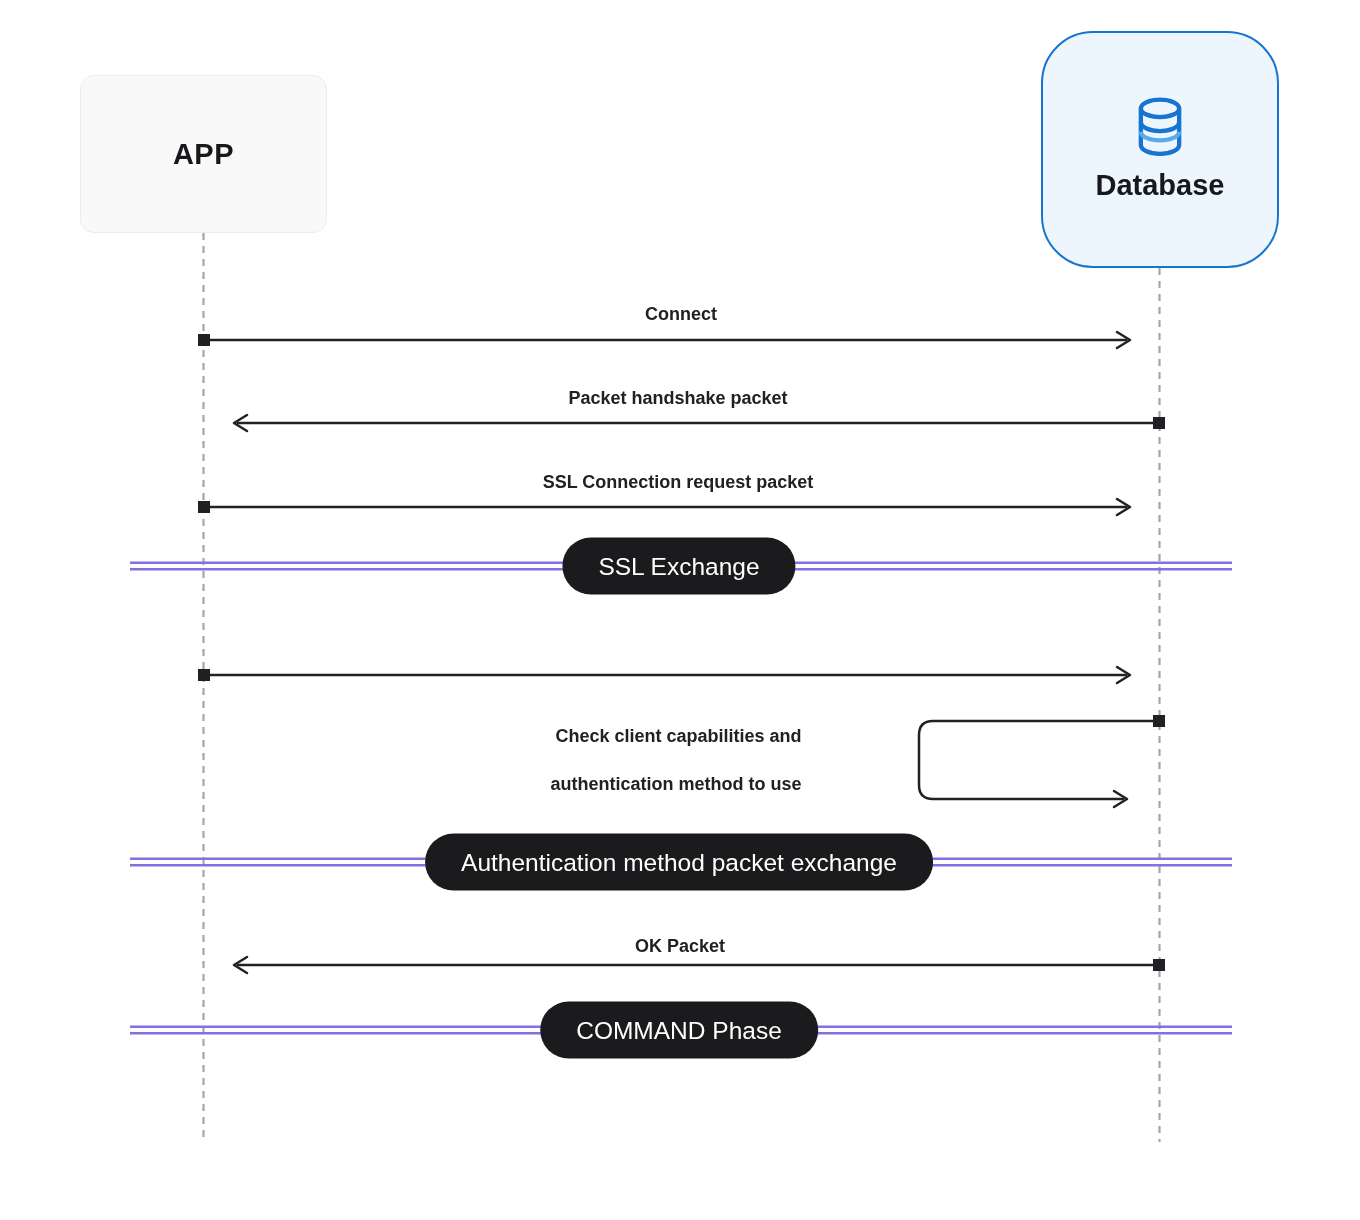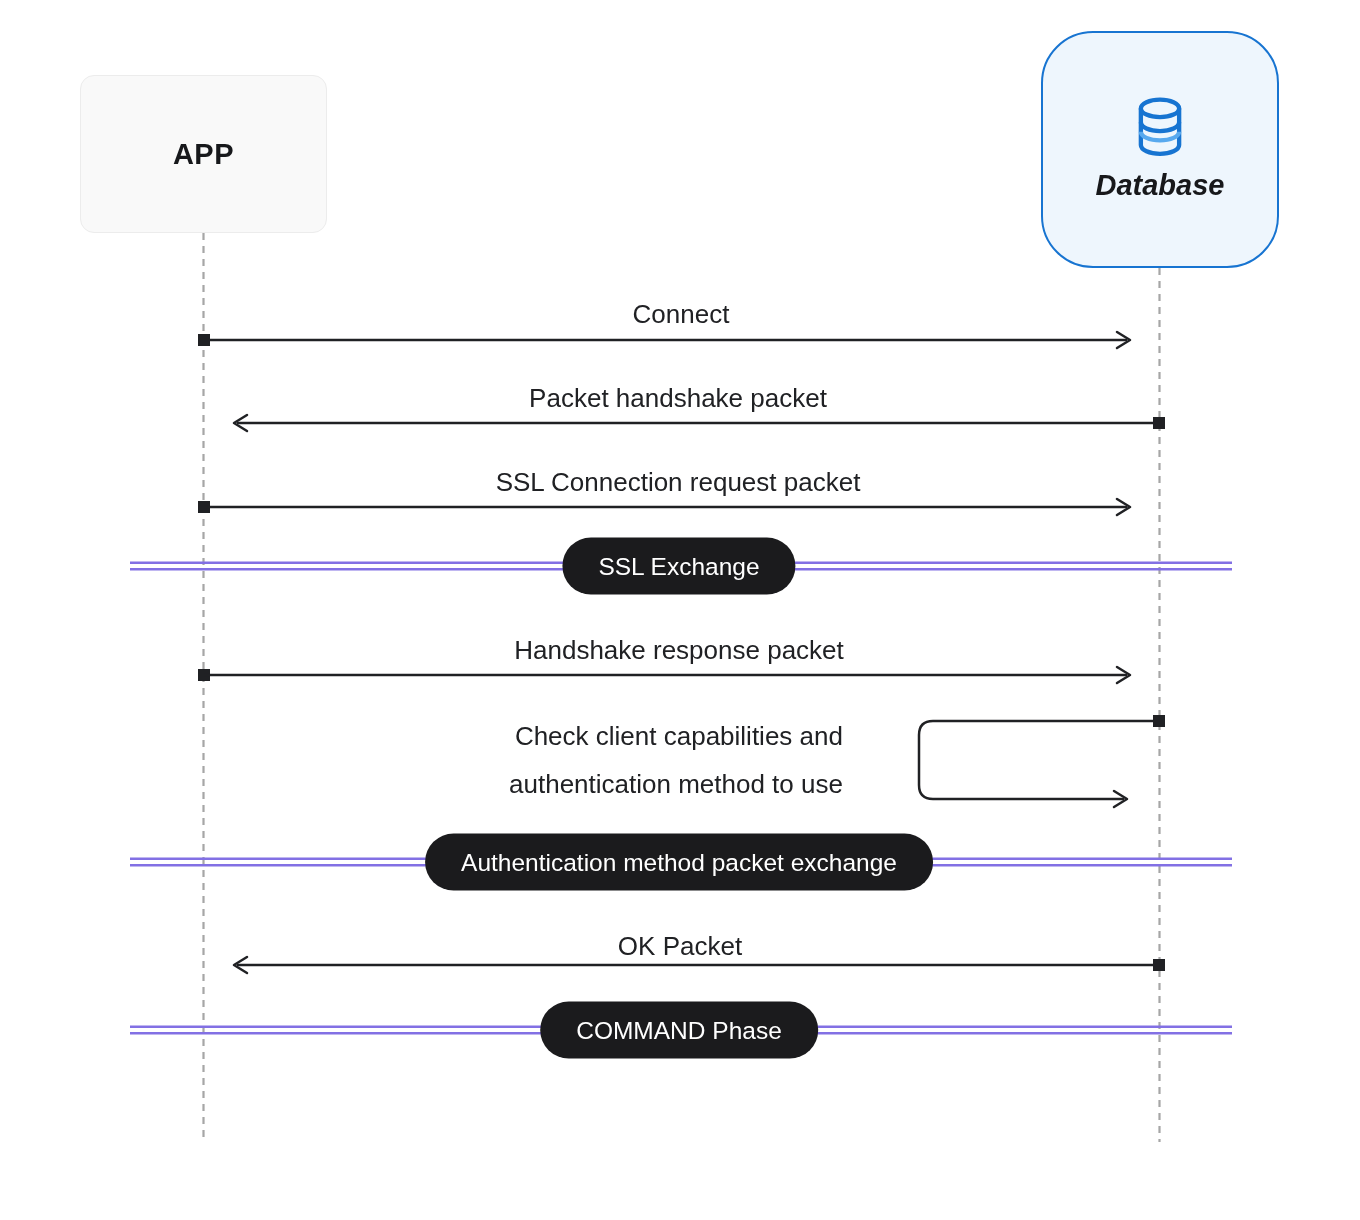--- a/index.html
+++ b/index.html
@@ -43,30 +43,31 @@
   .actor-db{
     position:absolute;left:1041px;top:31px;width:238px;height:237px;
     background:var(--db-bg);
     border:2px solid var(--db-border);
     border-radius:52px;
     display:flex;flex-direction:column;align-items:center;justify-content:center;
     gap:12px;
     z-index:4;
   }
   .actor-db .actor-label{
-    font-size:29px;font-weight:700;color:#17181b;font-style:italic;
+    font-size:29px;font-weight:700;color:#17181b;
   }
   .db-icon{display:block;}
   
   .msg-label{
     position:absolute;
     transform:translate(-50%,-50%);
-    font-size:26px;color:var(--text);
+    font-size:18px;color:var(--text);
     white-space:nowrap;
     z-index:2;
+    font-weight:bold;
   }
   .msg-label.multiline{
     white-space:pre-line;
     text-align:right;
     line-height:48px;
   }
   
   .pill{
     position:absolute;
     transform:translate(-50%,-50%);
@@ -151,21 +152,20 @@
       <path d="M5.5 11 V46.5 a18.5 8.5 0 0 0 37 0 V11" stroke="var(--db-border)" stroke-width="4.2"></path>
       <path d="M5.5 24.5 a18.5 8.5 0 0 0 37 0" stroke="var(--db-border)" stroke-width="4.2"></path>
       <path d="M5.5 33.5 a18.5 8.5 0 0 0 37 0" stroke="var(--db-icon-accent)" stroke-width="4.2"></path>
     </svg>
     <span class="actor-label">Database</span>
   </div>
 
   <div class="msg-label" style="left:681px;top:314px;">Connect</div>
   <div class="msg-label" style="left:678px;top:398px;">Packet handshake packet</div>
   <div class="msg-label" style="left:678px;top:482px;text-align:right;">SSL Connection request packet</div>
-  <div class="msg-label" style="left:679px;top:650px;">Handshake response packet</div>
   <div class="msg-label multiline" style="left:676px;top:760px;">Check client capabilities and
 authentication method to use</div>
   <div class="msg-label" style="left:680px;top:946px;">OK Packet</div>
 
   <div class="pill" style="left:679px;top:566px;">SSL Exchange</div>
   <div class="pill" style="left:679px;top:862px;">Authentication method packet exchange</div>
   <div class="pill" style="left:679px;top:1030px;">COMMAND Phase</div>
 
 </div>
 

